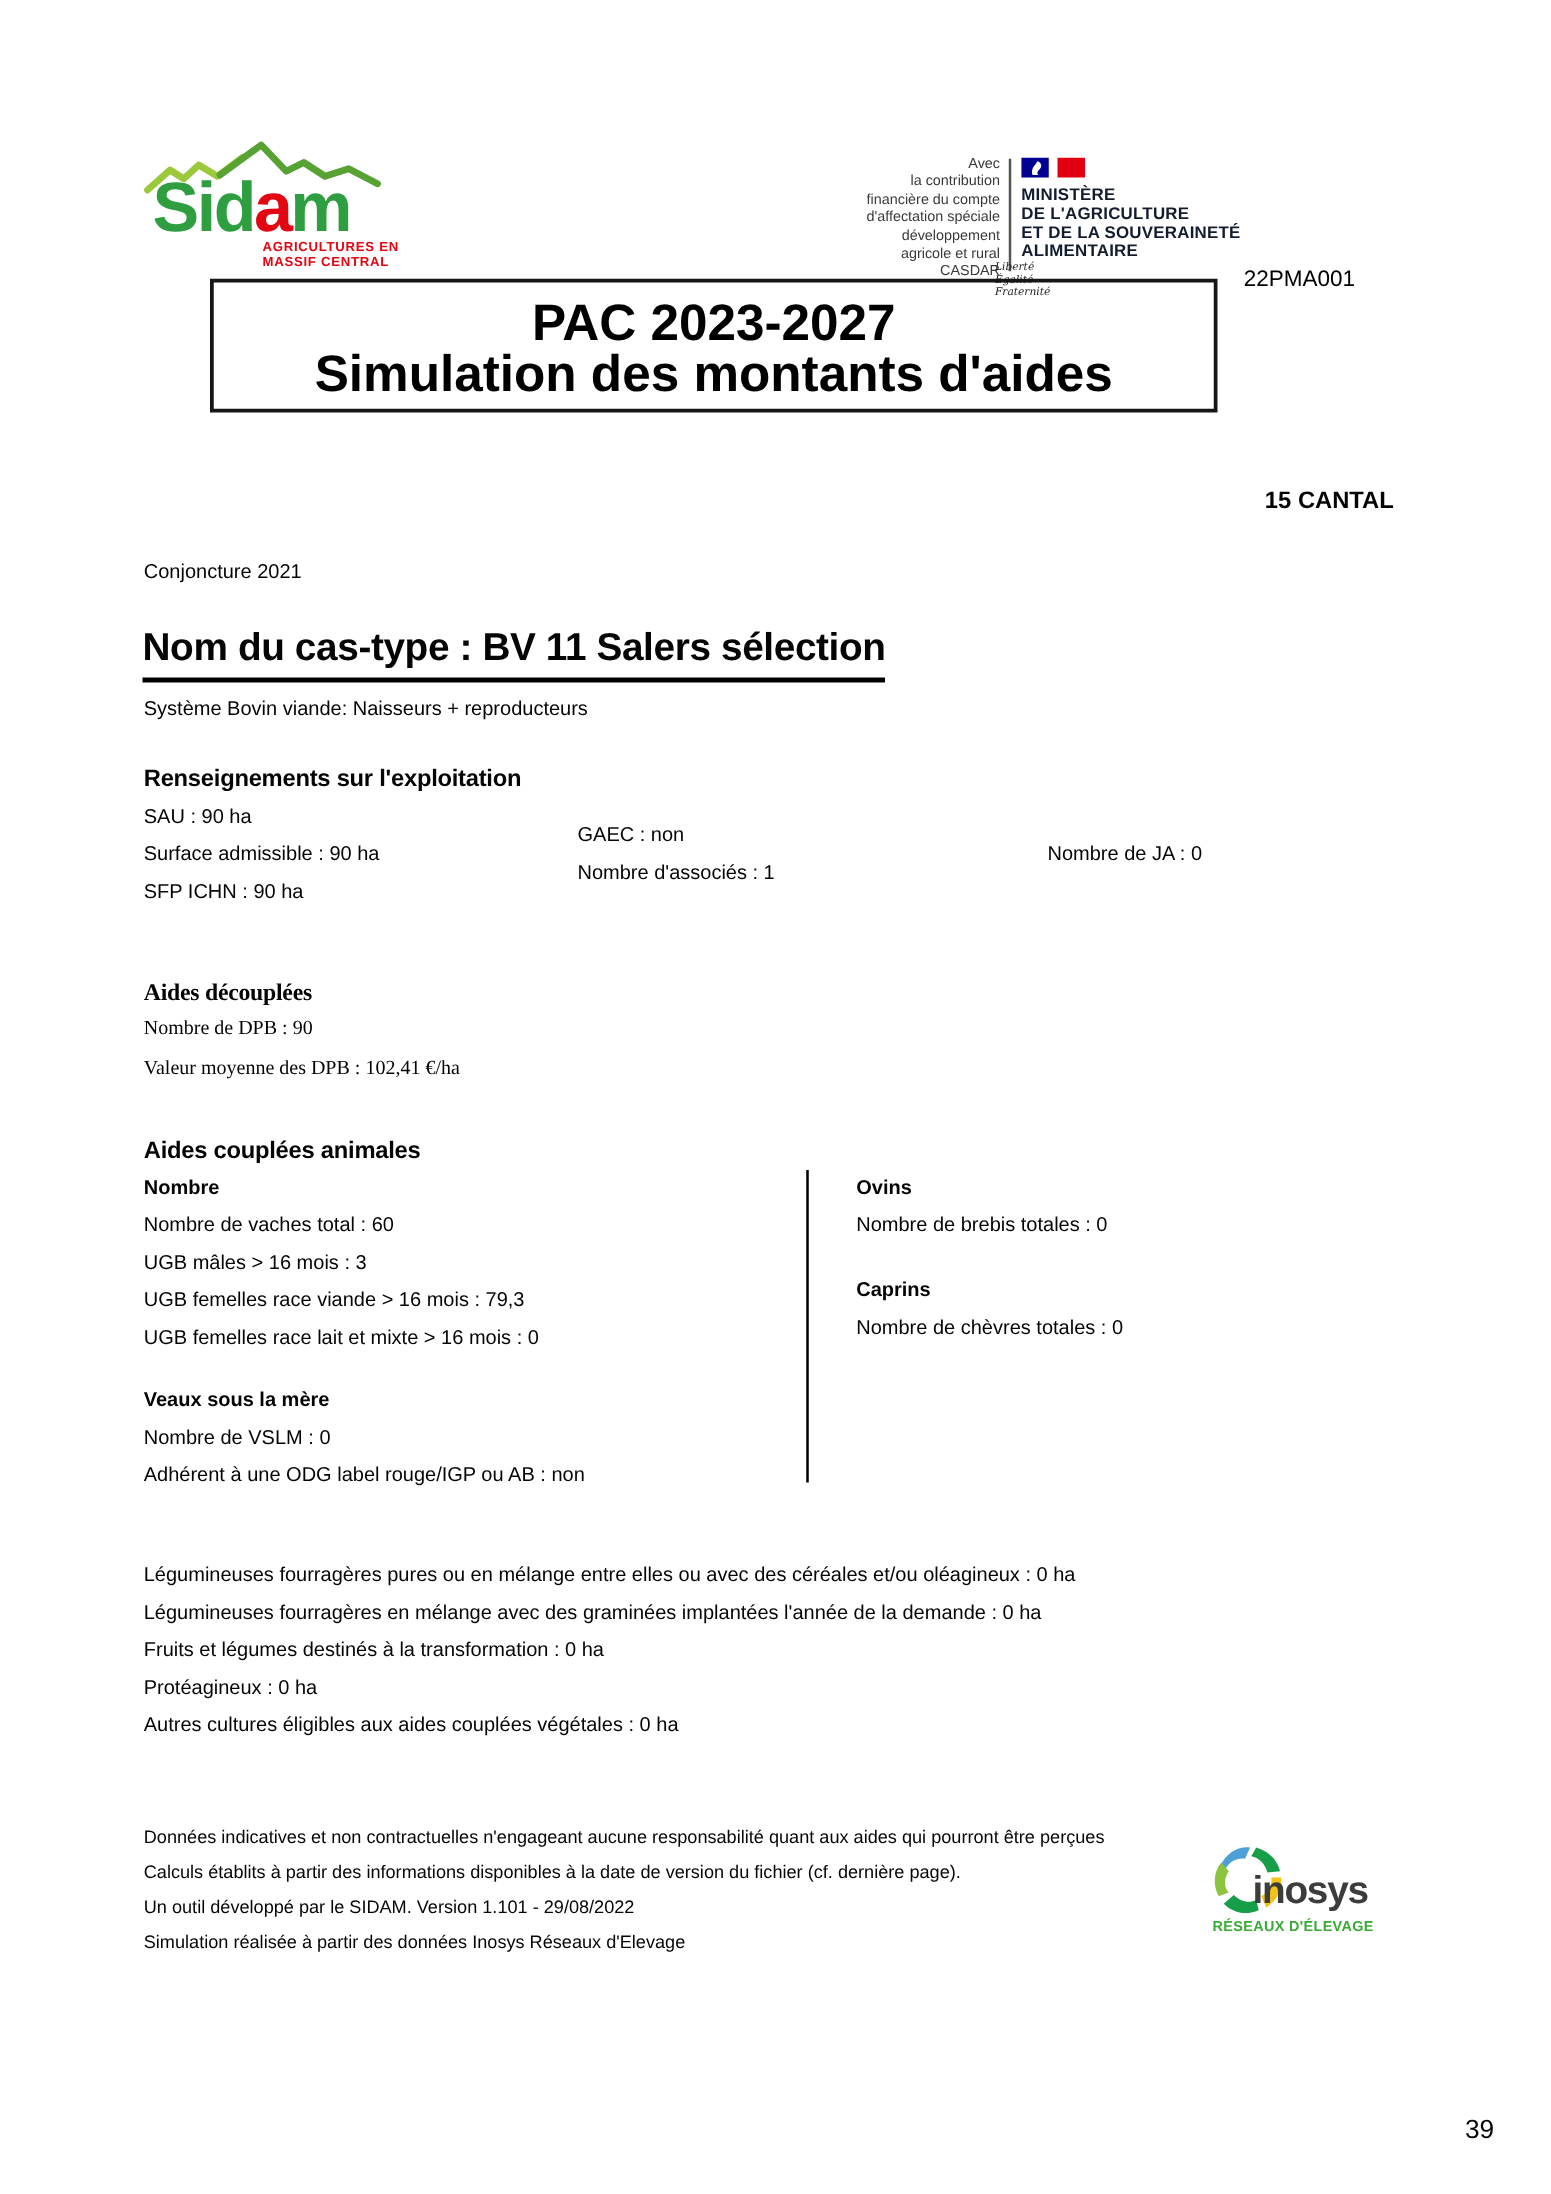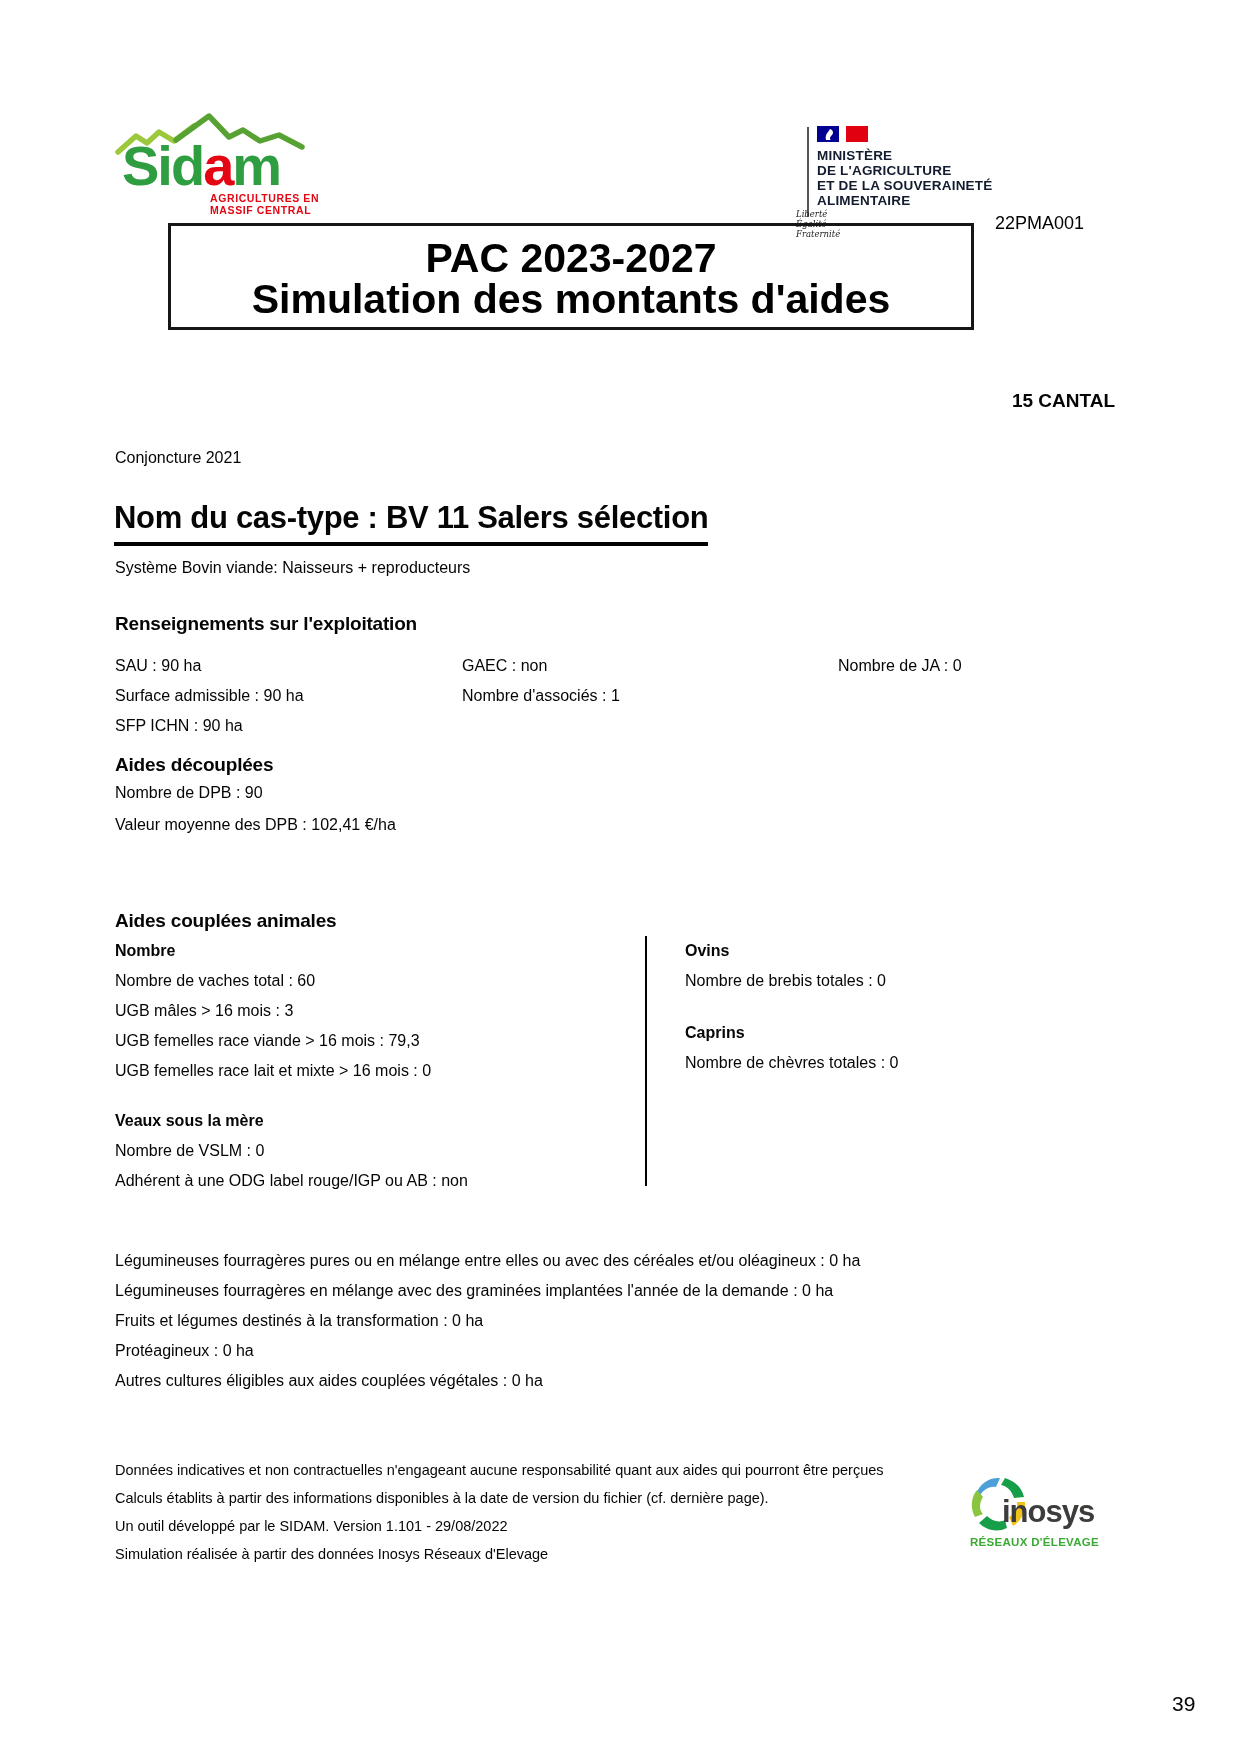--- a/index.html
+++ b/index.html
@@ -34,27 +34,27 @@
   
   .h1 { left:114px; top:500px; font-size:31px; font-weight:bold; border-bottom:4px solid #000; padding-bottom:6px; letter-spacing:-0.3px; }
   .system { left:115px; top:559px; font-size:16px; }
 
   
   .sec-heading { font-size:19px; font-weight:bold; letter-spacing:-0.2px; }
   .body-line { font-size:16px; line-height:30px; }
   .sub-heading { font-size:16px; font-weight:bold; line-height:30px; }
 
   .renseignements { left:115px; top:613px; width:1010px; }
-  .rens-row { display:flex; margin-top:16px; align-items:flex-start; }
+  .rens-row { display:flex; margin-top:4px; align-items:center; }
   .rens-col1 { width:345px; }
   .rens-col2 { width:336px; }
   .rens-col3 { flex:1; padding-left:38px; }
   .vline { width:2px; background:#000; }
 
-  .decouplees { left:115px; top:754px; }
+  .decouplees { left:115px; top:784px;font-family:Liberation Serif, serif; }
   .decouplees .body-line { margin-top:2px; }
 
   .animales { left:115px; top:910px; width:960px; }
   .anim-row { display:flex; margin-top:4px; }
   .anim-left { width:530px; }
   .anim-right { flex:1; padding-left:38px; }
   .vline-anim { width:2px; background:#000; height:250px; }
   .group-gap { margin-top:20px; }
   .group-gap-sm { margin-top:22px; }
 
@@ -83,20 +83,29 @@
       <polyline points="4,42 22,26 33,33 45,22 60,31 80,16" fill="none" stroke="#9cc83c" stroke-width="5.5" stroke-linecap="round" stroke-linejoin="round"></polyline>
       <polyline points="62,30 95,6 115,27 129,20 146,31 165,25 188,37" fill="none" stroke="#57a233" stroke-width="5.5" stroke-linecap="round" stroke-linejoin="round"></polyline>
     </svg>
     <div class="sidam-word"><span>Sid</span><span class="red-a">a</span><span>m</span></div>
     <div class="sidam-tag">
       <div>AGRICULTURES EN</div>
       <div>MASSIF CENTRAL</div>
     </div>
   </div>
 
+  <div class="abs casdar">
+    <div>Avec</div>
+    <div>la contribution</div>
+    <div>financière du compte</div>
+    <div>d'affectation spéciale</div>
+    <div>développement</div>
+    <div>agricole et rural</div>
+    <div>CASDAR</div>
+  </div>
 
   <div class="abs vline-ministry"></div>
 
   <svg class="abs flag" width="52" height="17" viewBox="0 0 52 17">
     <rect x="0" y="0" width="22" height="16" fill="#000091"></rect>
     <path d="M13,3 C16,4 17,7 15,9 C13,11 12,13 14,14 L9,14 C8,11 9,8 11,6 Z" fill="#ffffff"></path>
     <rect x="29" y="0" width="22" height="16" fill="#e1000f"></rect>
   </svg>
 
   <div class="abs ministry-name">

